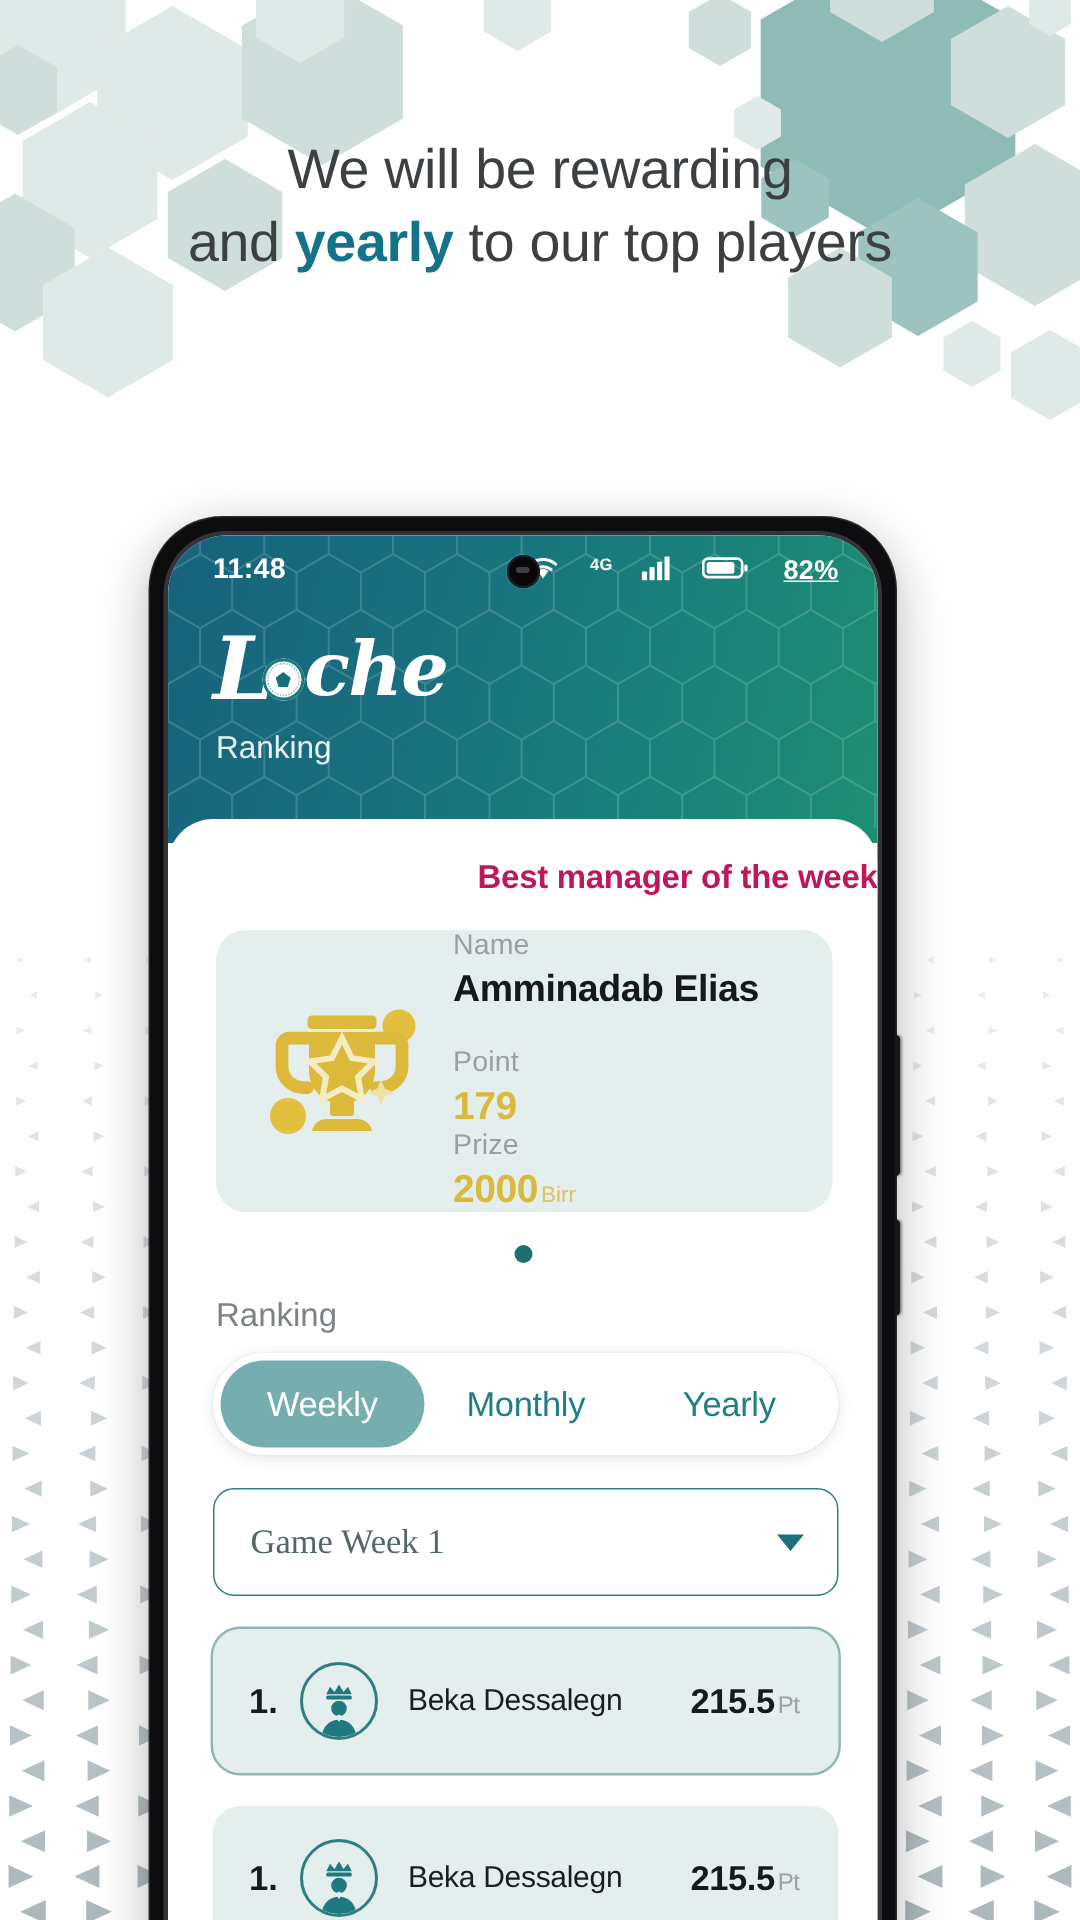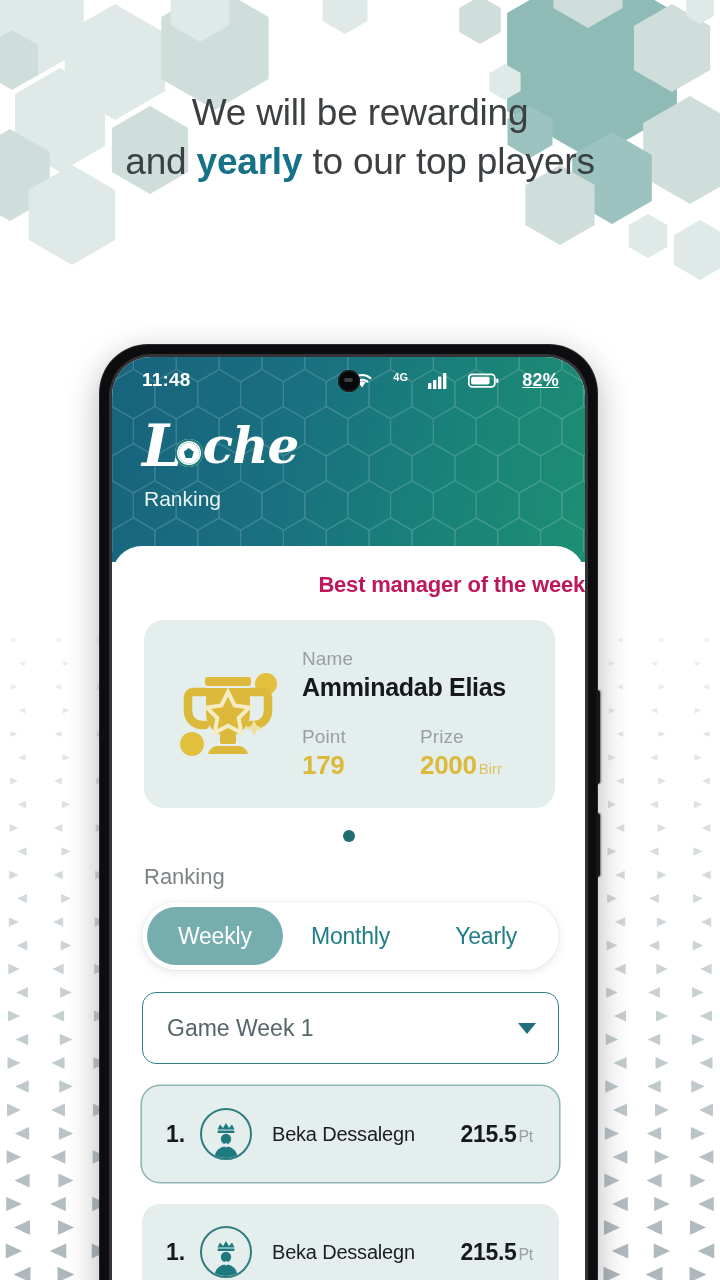--- a/index.html
+++ b/index.html
@@ -81,21 +81,21 @@
     position:relative; z-index:2;
     height:46px;
     display:flex; align-items:center;
     justify-content:space-between;
     padding:0 26px 0 30px;
     color:#ffffff;
     font-size:19px;
     font-weight:700;
     letter-spacing:.2px;
   }
-  .sb-right { display:flex; align-items:center; gap:20px; }
+  .sb-right { display:flex; align-items:flex-start; gap:20px; }
   .sb-right .pct { font-size:18px; font-weight:700; margin-left:3px;text-decoration:underline; }
   .camera {
     position:absolute; z-index:3;
     left:50%; top:13px; transform:translateX(-50%);
     width:22px; height:22px;
     border-radius:50%;
     background:#08080a;
     box-shadow:inset 0 0 0 1.5px #1d1d22, 0 0 0 1px rgba(255,255,255,.06);
   }
   .camera::after {
@@ -184,21 +184,21 @@
   }
   .winner-info { flex:1; padding-left:4px; }
   .lbl {
     font-size:19px; color:#9a9fa3; font-weight:400;
     letter-spacing:.1px;
   }
   .winner-name {
     font-size:25px; font-weight:700; color:#16181a;
     margin-top:3px; letter-spacing:-.3px;
   }
-  .stats { display:flex; margin-top:24px; }
+  .stats { display:flex; margin-top:24px;flex-direction:column; }
   .stat { width:118px; }
   .stat-val {
     font-size:26px; font-weight:700; color:#dbb93b;
     margin-top:2px; letter-spacing:-.3px;
   }
   .stat-val .unit {
     font-size:15px; font-weight:400; color:#ddc364;
     margin-left:2px; letter-spacing:0;
   }
 
@@ -234,21 +234,21 @@
   .select {
     margin:22px 26px 0 30px;
     height:72px;
     border:1.6px solid #2e7f86;
     border-radius:14px;
     display:flex; align-items:center;
     justify-content:space-between;
     padding:0 22px 0 24px;
     cursor:pointer;
   }
-  .select-val { font-size:23px; color:#55666b; font-weight:400; }
+  .select-val { font-size:23px; color:#55666b; font-weight:400;font-family:Liberation Serif, serif; }
   .caret {
     width:0; height:0;
     border-left:9px solid transparent;
     border-right:9px solid transparent;
     border-top:11px solid #1d6f7c;
   }
 
   
   .rank-list { margin:22px 26px 0 30px; }
   .rank-row {

